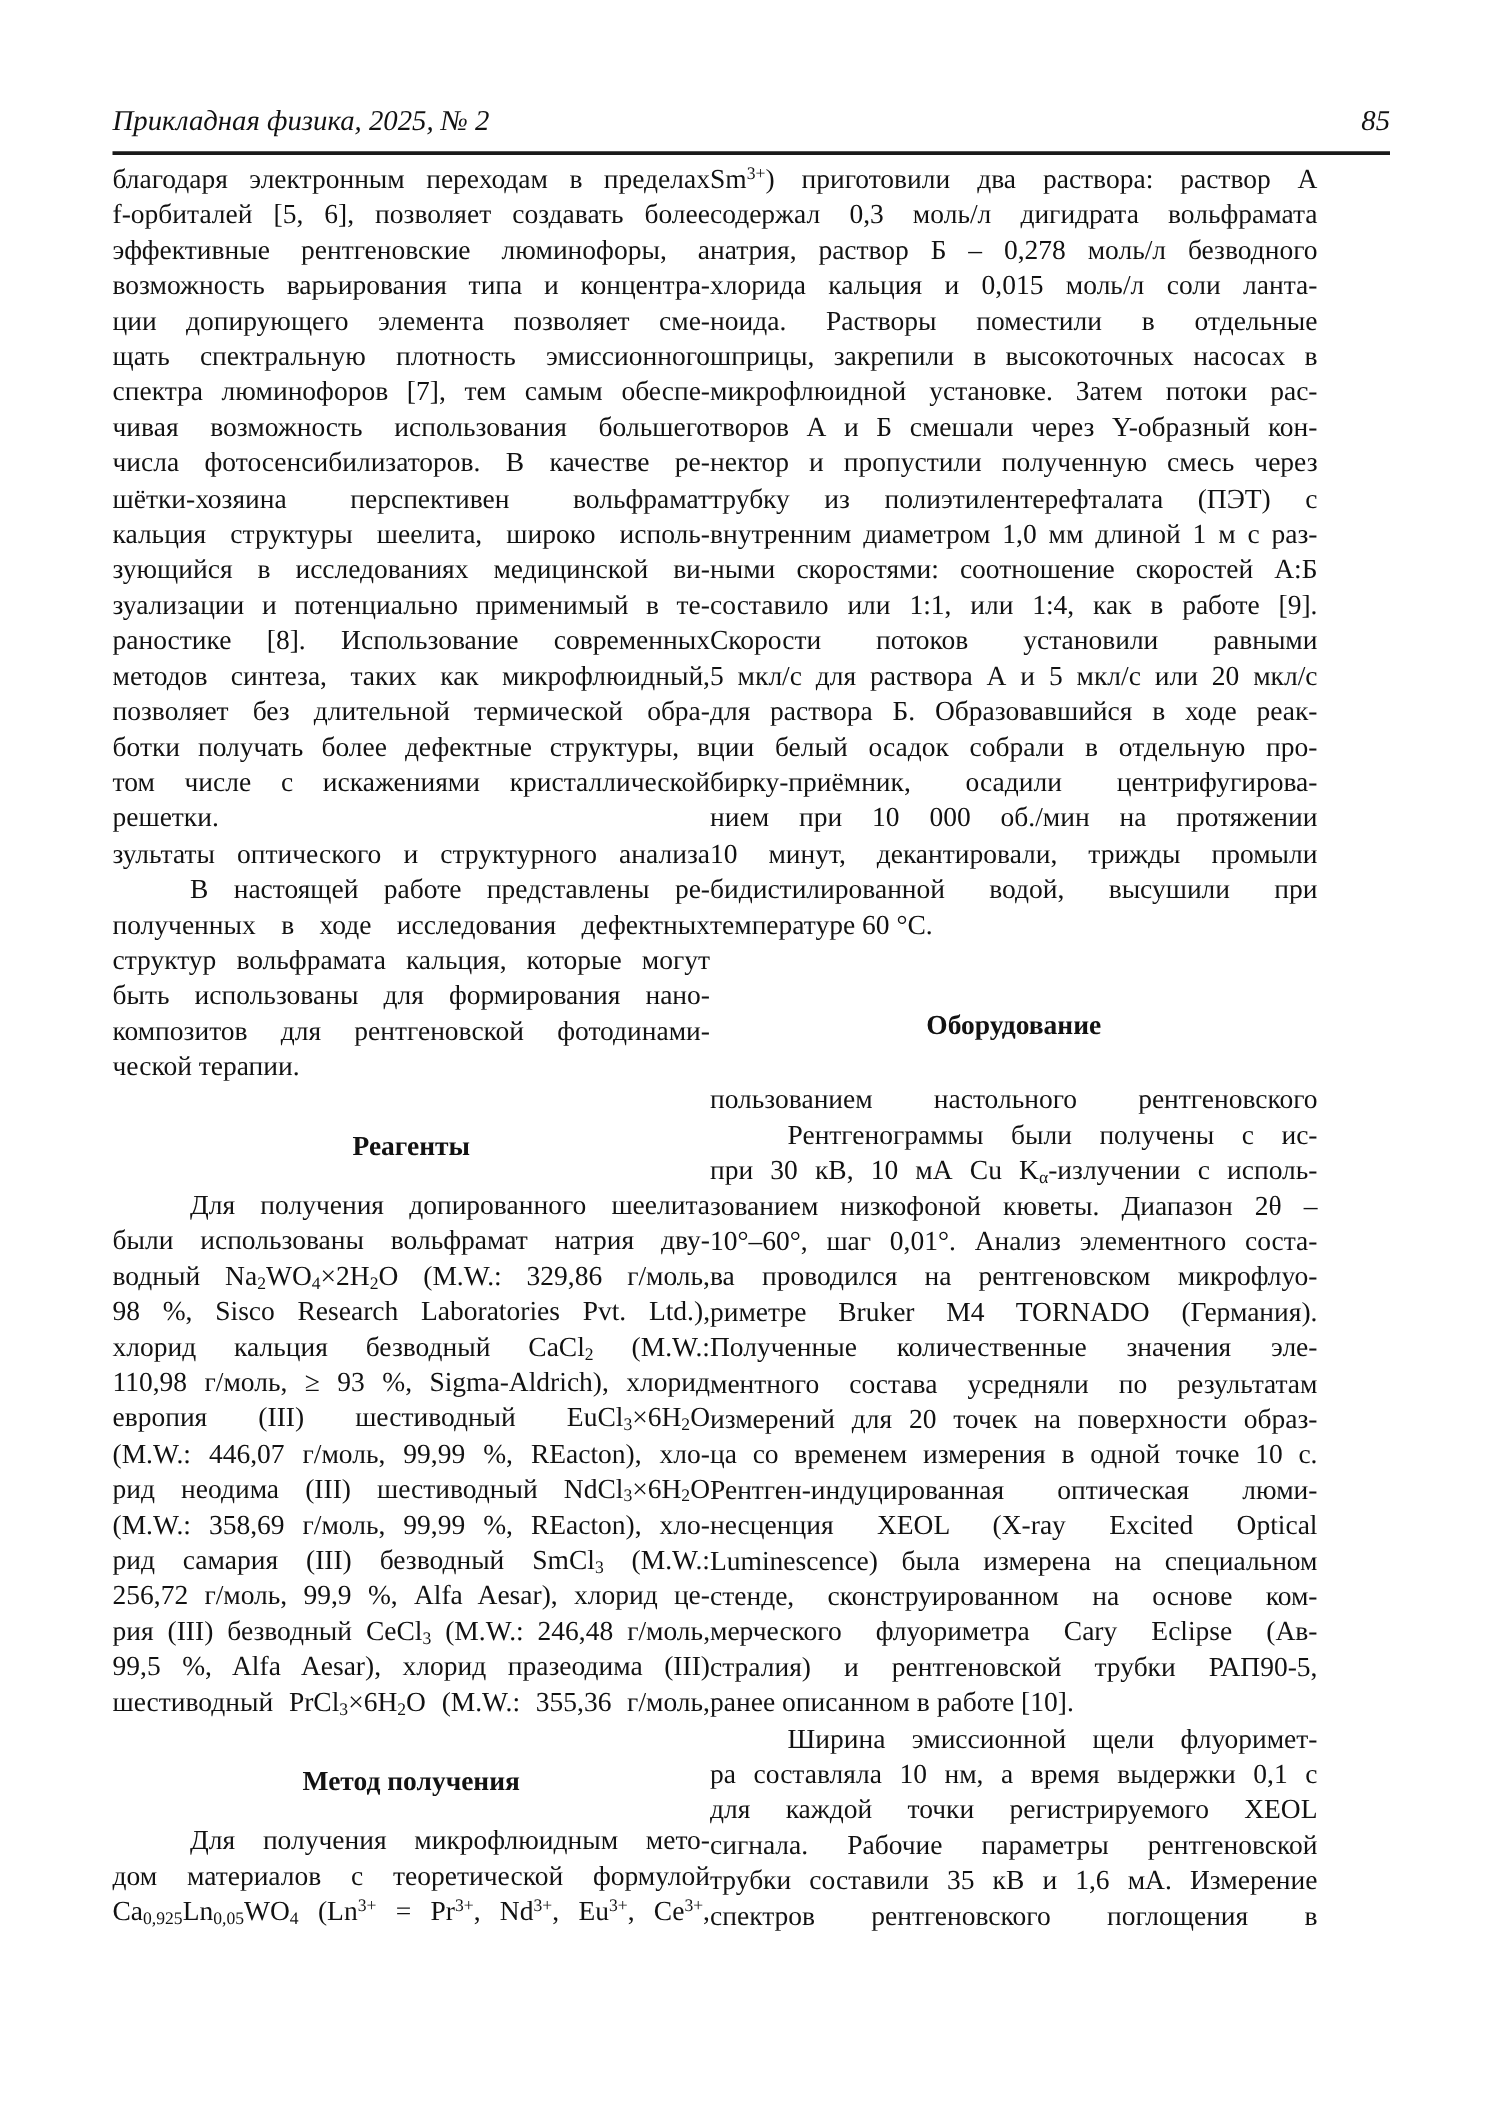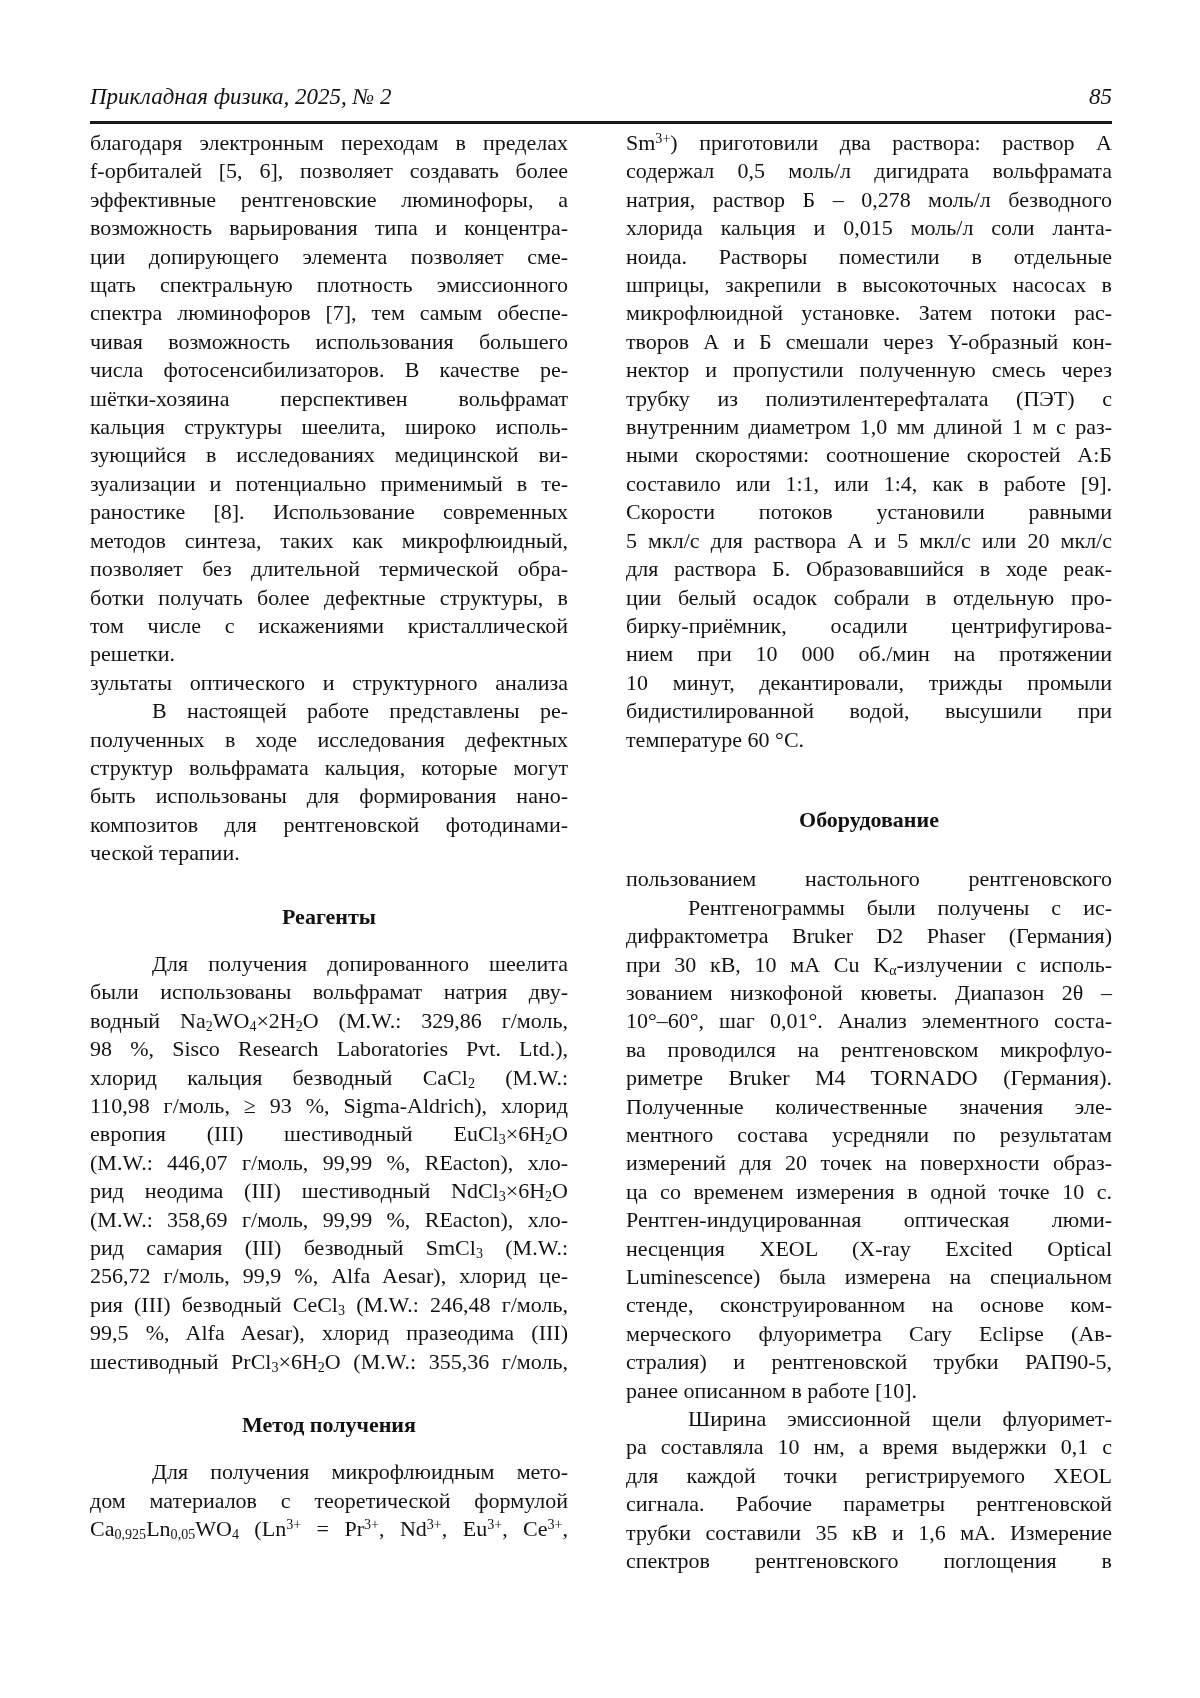--- a/index.html
+++ b/index.html
@@ -20,21 +20,20 @@
     align-items: flex-end;
     font-style: italic;
     font-size: 23px;
     line-height: 26px;
     padding-bottom: 11px;
     border-bottom: 3px solid #1a1a1a;
     font-family: Liberation Serif, serif;
   }
   .columns {
     display: flex;
-    gap: 58px;
     margin-top: 5px;
   }
   .column { font-size: 22px; line-height: 28.4px; }
   .column.left  { width: 478px; }
   .column.right { width: 486px; }
   .paragraph { margin: 0; }
   .line {
     text-align: justify;
     text-align-last: justify;
     min-height: 28.4px;
@@ -114,21 +113,21 @@
           <div class="heading">Метод получения</div>
           <div class="paragraph">
             <div class="line indent">Для получения микрофлюидным мето-</div>
             <div class="line">дом материалов с теоретической формулой</div>
             <div class="line">Ca<sub>0,925</sub>Ln<sub>0,05</sub>WO<sub>4</sub> (Ln<sup>3+</sup> = Pr<sup>3+</sup>, Nd<sup>3+</sup>, Eu<sup>3+</sup>, Ce<sup>3+</sup>,</div>
           </div>
         </div>
       <div class="column right" id="col-right">
           <div class="paragraph">
             <div class="line">Sm<sup>3+</sup>) приготовили два раствора: раствор А</div>
-            <div class="line">содержал 0,5 моль/л дигидрата вольфрамата</div>
+            <div class="line">содержал 0,3 моль/л дигидрата вольфрамата</div>
             <div class="line">натрия, раствор Б – 0,278 моль/л безводного</div>
             <div class="line">хлорида кальция и 0,015 моль/л соли ланта-</div>
             <div class="line">ноида. Растворы поместили в отдельные</div>
             <div class="line">шприцы, закрепили в высокоточных насосах в</div>
             <div class="line">микрофлюидной установке. Затем потоки рас-</div>
             <div class="line">творов А и Б смешали через Y-образный кон-</div>
             <div class="line">нектор и пропустили полученную смесь через</div>
             <div class="line">трубку из полиэтилентерефталата (ПЭТ) с</div>
             <div class="line">внутренним диаметром 1,0 мм длиной 1 м с раз-</div>
             <div class="line">ными скоростями: соотношение скоростей А:Б</div>
@@ -140,21 +139,20 @@
             <div class="line">бирку-приёмник, осадили центрифугирова-</div>
             <div class="line">нием при 10 000 об./мин на протяжении</div>
             <div class="line">10 минут, декантировали, трижды промыли</div>
             <div class="line">бидистилированной водой, высушили при</div>
             <div class="line no-just">температуре 60 °C.</div>
           </div>
           <div class="heading">Оборудование</div>
           <div class="paragraph">
             <div class="line">пользованием настольного рентгеновского</div>
             <div class="line indent">Рентгенограммы были получены с ис-</div>
-            <div class="line">дифрактометра Bruker D2 Phaser (Германия)</div>
             <div class="line">при 30 кВ, 10 мА Cu K<sub>α</sub>-излучении с исполь-</div>
             <div class="line">зованием низкофоной кюветы. Диапазон 2θ –</div>
             <div class="line">10°–60°, шаг 0,01°. Анализ элементного соста-</div>
             <div class="line">ва проводился на рентгеновском микрофлуо-</div>
             <div class="line">риметре Bruker M4 TORNADO (Германия).</div>
             <div class="line">Полученные количественные значения эле-</div>
             <div class="line">ментного состава усредняли по результатам</div>
             <div class="line">измерений для 20 точек на поверхности образ-</div>
             <div class="line">ца со временем измерения в одной точке 10 с.</div>
             <div class="line">Рентген-индуцированная оптическая люми-</div>

